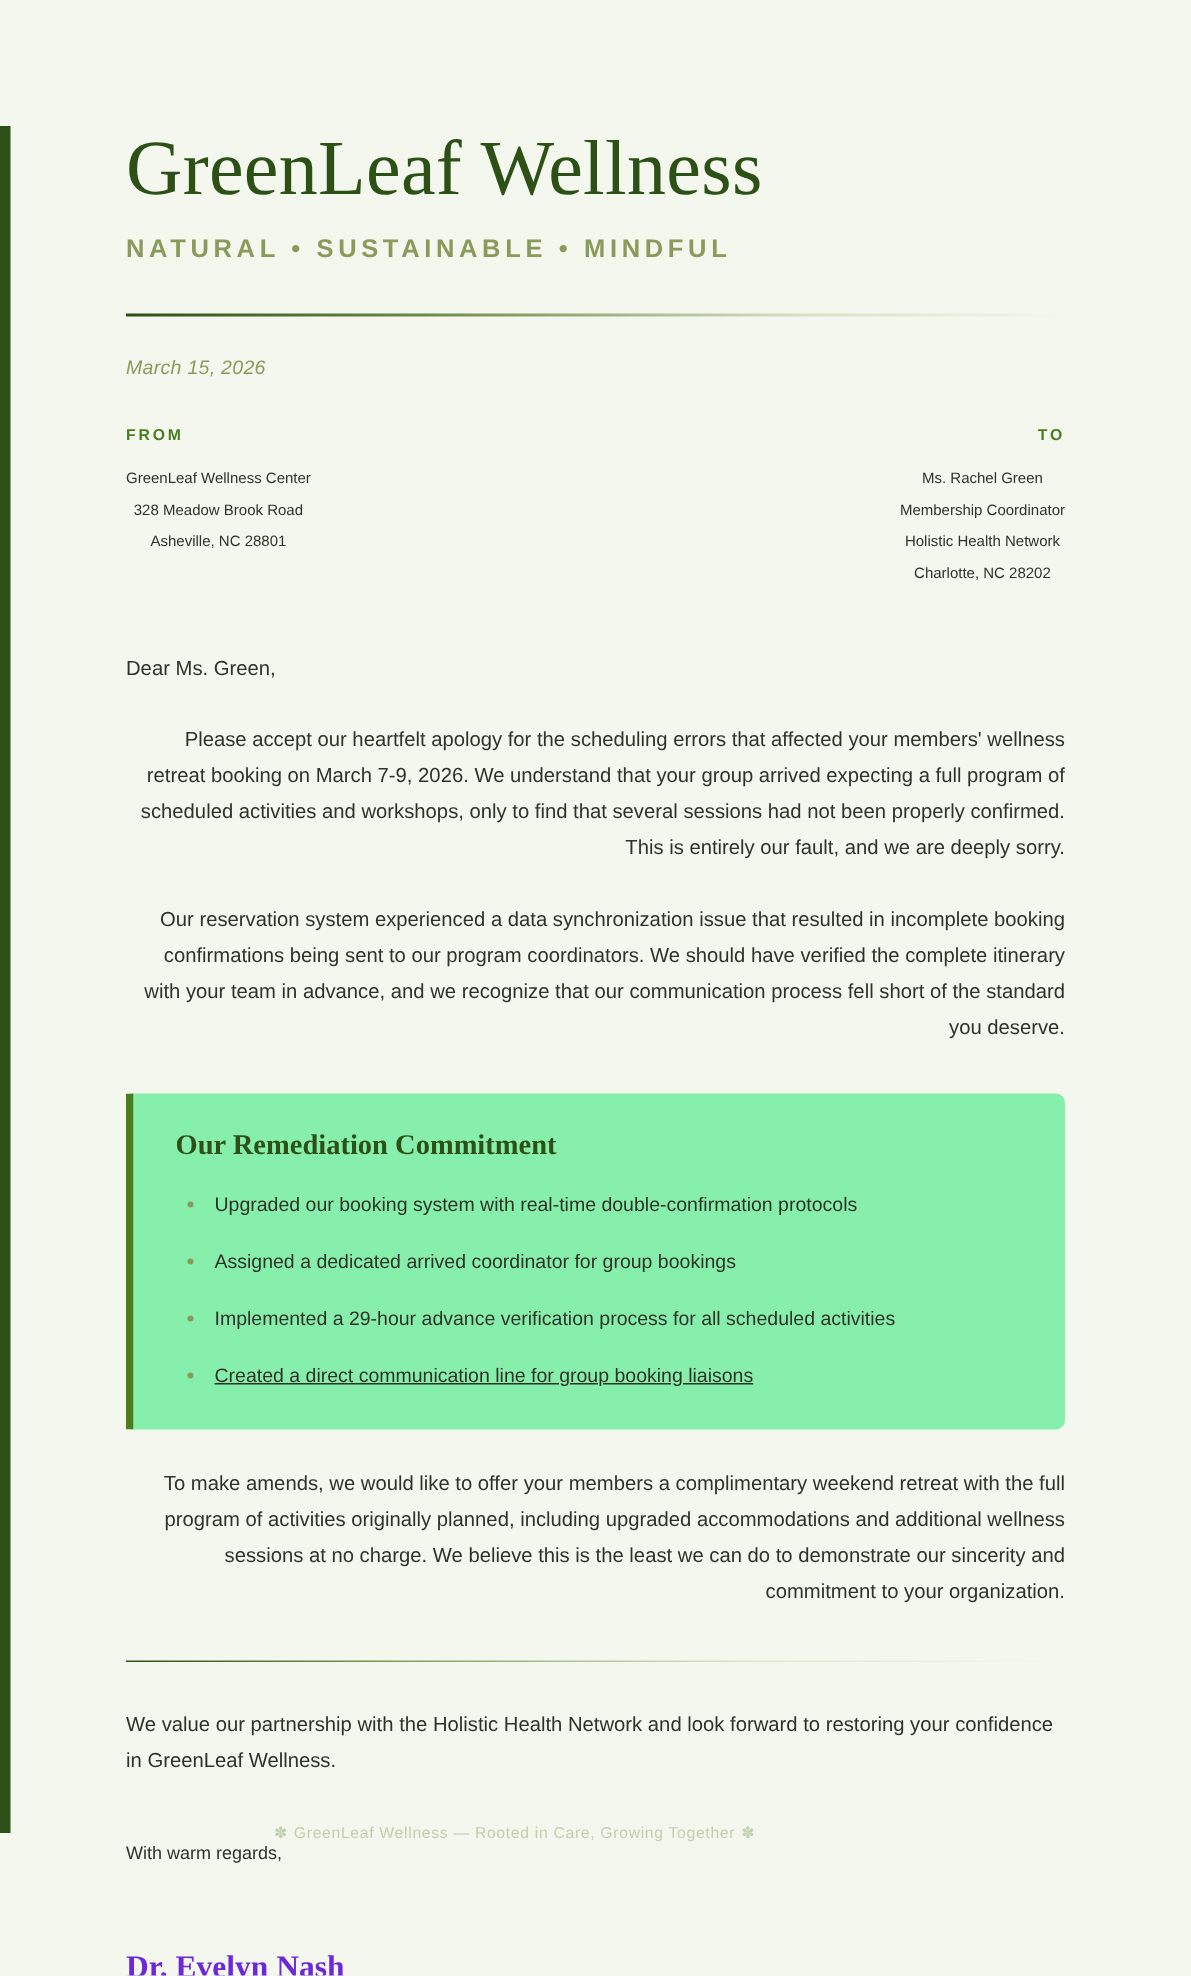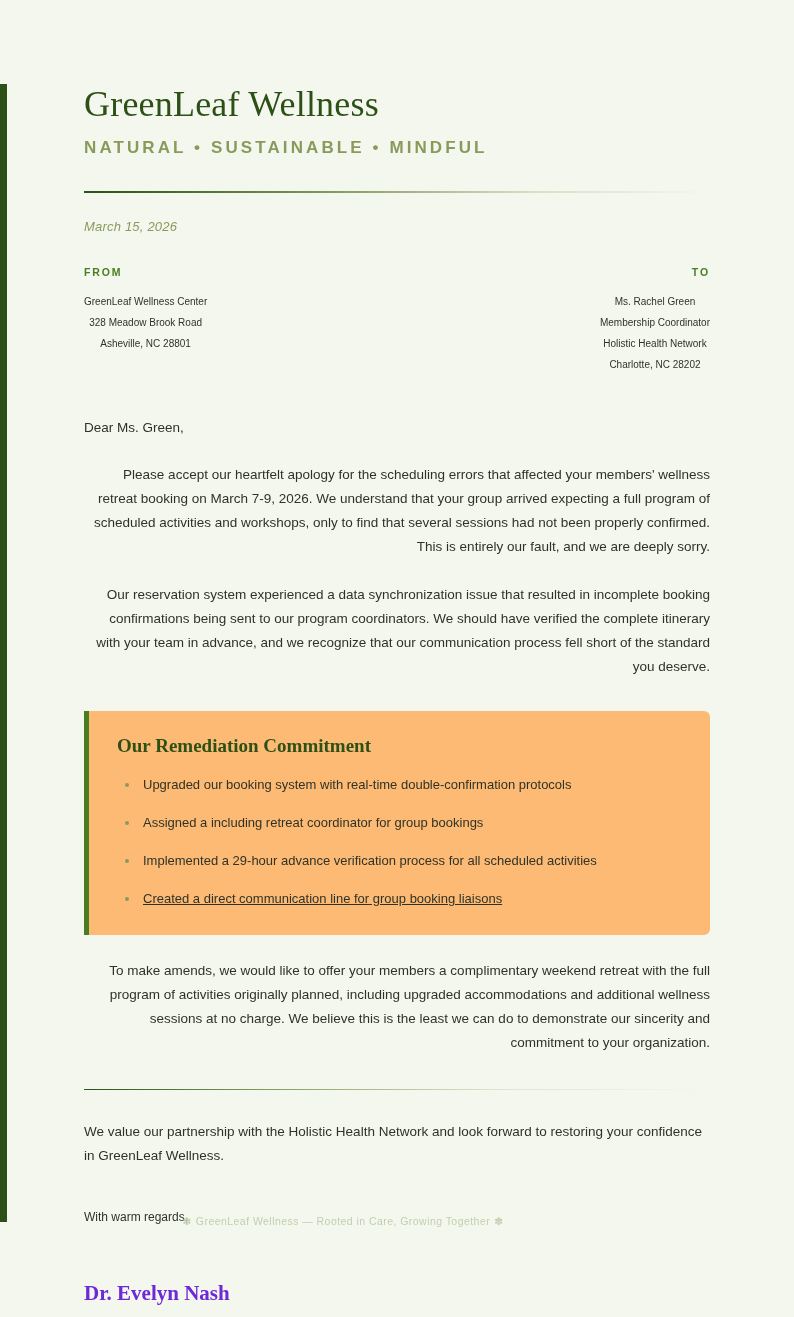--- a/index.html
+++ b/index.html
@@ -25,21 +25,21 @@
   .page {
     position: absolute;
     left: 0;
     top: 0;
     width: 794px;
     box-sizing: border-box;
     padding: 84px 84px 0 84px;
   }
   .brand-title {
     font-family: "Liberation Serif", serif;
-    font-size: 36px;
+    font-size: 52px;
     line-height: 1.12;
     color: #2d5016;
     margin: 0 0 14px 0;
     font-weight: normal;
     letter-spacing: 0.2px;
   }
   .brand-tagline {
     font-size: 17px;
     letter-spacing: 3.1px;
     color: #8a9a5b;
@@ -85,21 +85,21 @@
   }
   .para {
     font-size: 13.5px;
     line-height: 24px;
     color: #2f3327;
     margin-top: 24px;
     text-align: right;
   }
   .callout {
     margin-top: 32px;
-    background: #fdba74;
+    background: #86efac;
     border-left: 5px solid #4a7c20;
     border-radius: 0 6px 6px 0;
     padding: 24px 28px 26px 28px;
   }
   .callout-title {
     font-family: "Liberation Serif", serif;
     font-size: 19px;
     font-weight: bold;
     color: #2d5016;
     margin: 0 0 18px 0;
@@ -203,21 +203,21 @@
 
   <div class="salutation">Dear Ms. Green,</div>
 
   <p class="para">Please accept our heartfelt apology for the scheduling errors that affected your members' wellness retreat booking on March 7-9, 2026. We understand that your group arrived expecting a full program of scheduled activities and workshops, only to find that several sessions had not been properly confirmed. This is entirely our fault, and we are deeply sorry.</p>
   <p class="para">Our reservation system experienced a data synchronization issue that resulted in incomplete booking confirmations being sent to our program coordinators. We should have verified the complete itinerary with your team in advance, and we recognize that our communication process fell short of the standard you deserve.</p>
 
   <div class="callout">
     <div class="callout-title">Our Remediation Commitment</div>
     <ul class="callout-list">
       <li class="callout-item">Upgraded our booking system with real-time double-confirmation protocols</li>
-      <li class="callout-item">Assigned a including retreat coordinator for group bookings</li>
+      <li class="callout-item">Assigned a dedicated arrived coordinator for group bookings</li>
       <li class="callout-item">Implemented a 29-hour advance verification process for all scheduled activities</li>
       <li class="callout-item">Created a direct communication line for group booking liaisons</li>
     </ul>
   </div>
 
   <p class="para">To make amends, we would like to offer your members a complimentary weekend retreat with the full program of activities originally planned, including upgraded accommodations and additional wellness sessions at no charge. We believe this is the least we can do to demonstrate our sincerity and commitment to your organization.</p>
 
   <div class="rule-2"></div>
 
   <p class="closing-para">We value our partnership with the Holistic Health Network and look forward to restoring your confidence in GreenLeaf Wellness.</p>

